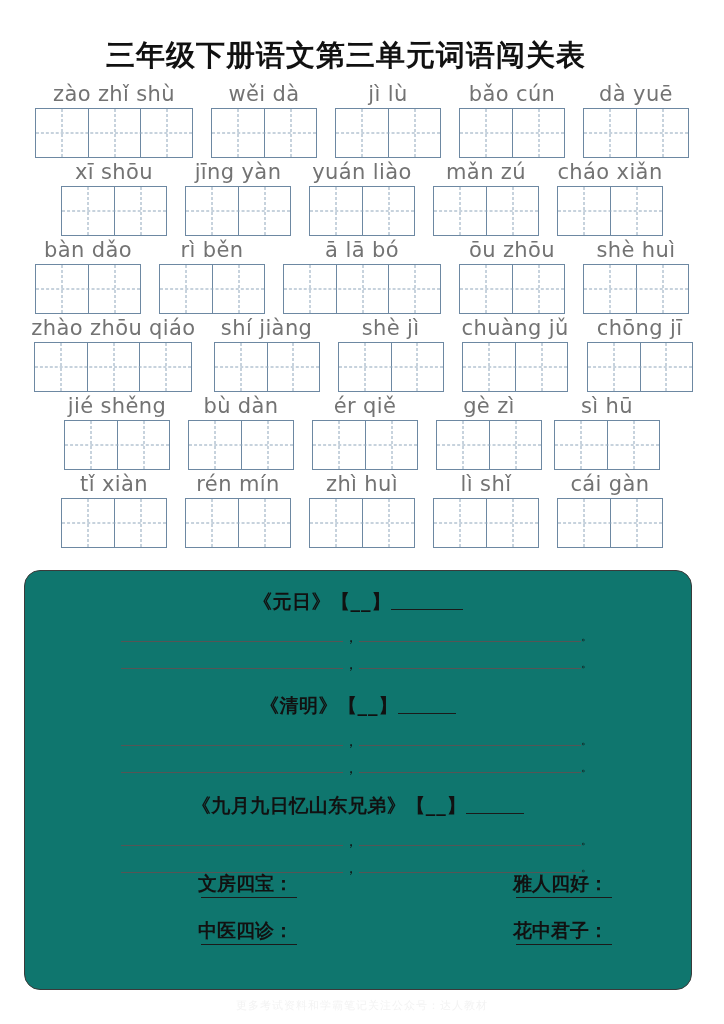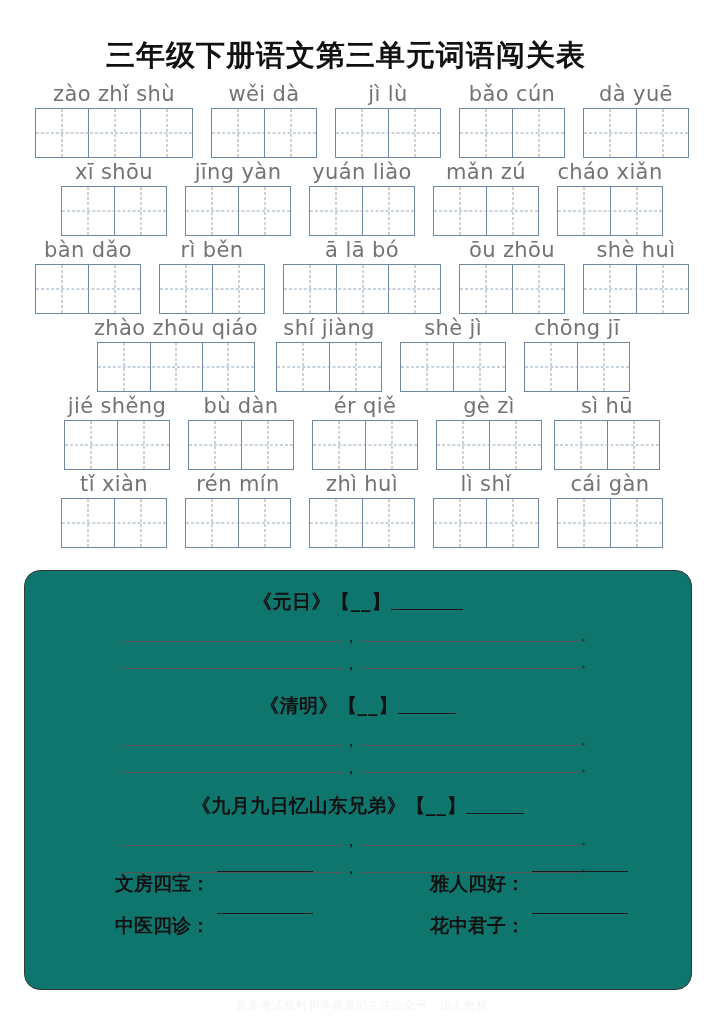--- a/index.html
+++ b/index.html
@@ -170,26 +170,27 @@
     top: 300px;
     width: 100%;
   }
   .term-row {
     display: flex;
     justify-content: center;
     margin-bottom: 16px;
   }
   .term {
     display: flex;
-    align-items: flex-start;
+    align-items: center;
     white-space: nowrap;
     font-family: "DejaVu Serif", "Liberation Serif", serif;
     font-weight: 700;
     font-size: 19px;
     color: #111111;
+    flex-direction: column;
   }
   .term:first-child { width: 272px; justify-content: flex-start; padding-left: 90px; }
   .term:last-child  { width: 272px; justify-content: flex-start; padding-left: 54px; }
   .term .term-blank {
     display: inline-block;
     width: 96px;
     height: 0;
     border-bottom: 1.6px solid #1a1a1a;
     margin-left: 7px;
     margin-bottom: 4px;
@@ -345,20 +346,27 @@
         </div>
       </div>
       <div class="word-group" style="margin-left: 18px;">
         <div class="pinyin"><span class="syl">shè</span><span class="syl">jì</span></div>
         <div class="grid">
           <div class="cell"></div>
           <div class="cell"></div>
         </div>
       </div>
       <div class="word-group" style="margin-left: 18px;">
+        <div class="pinyin"><span class="syl">chuàng</span><span class="syl">jǔ</span></div>
+        <div class="grid">
+          <div class="cell"></div>
+          <div class="cell"></div>
+        </div>
+      </div>
+      <div class="word-group" style="margin-left: 18px;">
         <div class="pinyin"><span class="syl">chōng</span><span class="syl">jī</span></div>
         <div class="grid">
           <div class="cell"></div>
           <div class="cell"></div>
         </div>
       </div>
     </div>
     <div class="word-row">
       <div class="word-group" style="margin-left: 0px;">
         <div class="pinyin"><span class="syl">jié</span><span class="syl">shěng</span></div>

